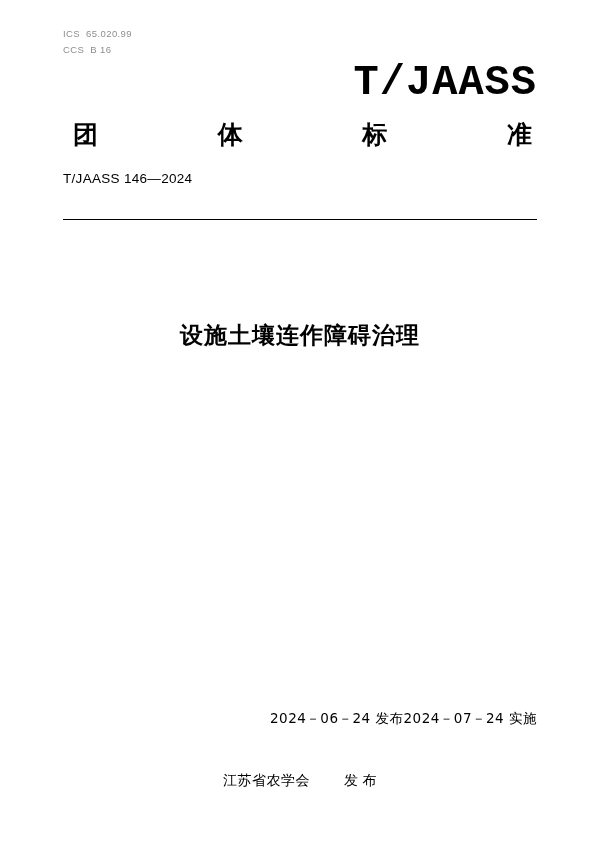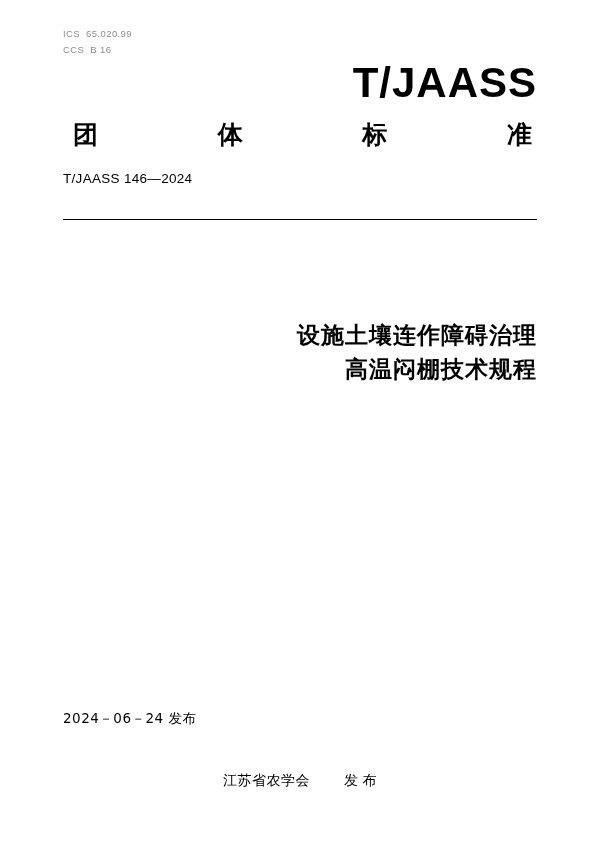--- a/index.html
+++ b/index.html
@@ -39,21 +39,21 @@
 
   
   .masthead {
     position: absolute;
     left: 63px;
     top: 60px;
     width: 474px;
   }
   .std-mark {
     text-align: right;
-    font-family: Liberation Sans, sans-serif;
+    font-family: Liberation Mono, monospace;
     font-weight: bold;
     font-size: 42px;
     letter-spacing: 1px;
     line-height: 46px;
     color: #000000;
   }
   .tuanti-row {
     display: flex;
     justify-content: space-between;
     align-items: baseline;
@@ -83,21 +83,21 @@
     height: 0;
     border-top: 1.4px solid #000000;
   }
 
   
   .title-block {
     position: absolute;
     left: 63px;
     top: 318px;
     width: 474px;
-    text-align: right;
+    text-align: center;
   }
   .title-cn {
     font-family: "DejaVu Sans", sans-serif;
     font-size: 23px;
     font-weight: bold;
     line-height: 34px;
     color: #000000;
     letter-spacing: 1px;
   }
   .title-en {
@@ -109,21 +109,21 @@
     padding: 0 6px;
   }
 
   
   .dates {
     position: absolute;
     left: 63px;
     top: 710px;
     width: 474px;
     display: flex;
-    justify-content: flex-start;
+    justify-content: flex-end;
     font-family: "DejaVu Sans", sans-serif;
     font-size: 13.5px;
     color: #000000;
     letter-spacing: 0.5px;
   }
 
   
   .publisher {
     position: absolute;
     left: 63px;
@@ -158,25 +158,25 @@
       <span>标</span>
       <span>准</span>
     </div>
     <div class="std-number">T/JAASS  146—2024</div>
   </div>
 
   <div class="rule"></div>
 
   <div class="title-block">
     <div class="title-cn">设施土壤连作障碍治理</div>
-    <div class="title-cn">高温闷棚技术规程</div>
   </div>
 
   <div class="dates">
     <div>2024－06－24 发布</div>
+    <div>2024－07－24 实施</div>
   </div>
 
   <div class="publisher">
     <span>江苏省农学会</span>
     <span class="gap"></span>
     <span>发  布</span>
   </div>
 
 </div>
 

